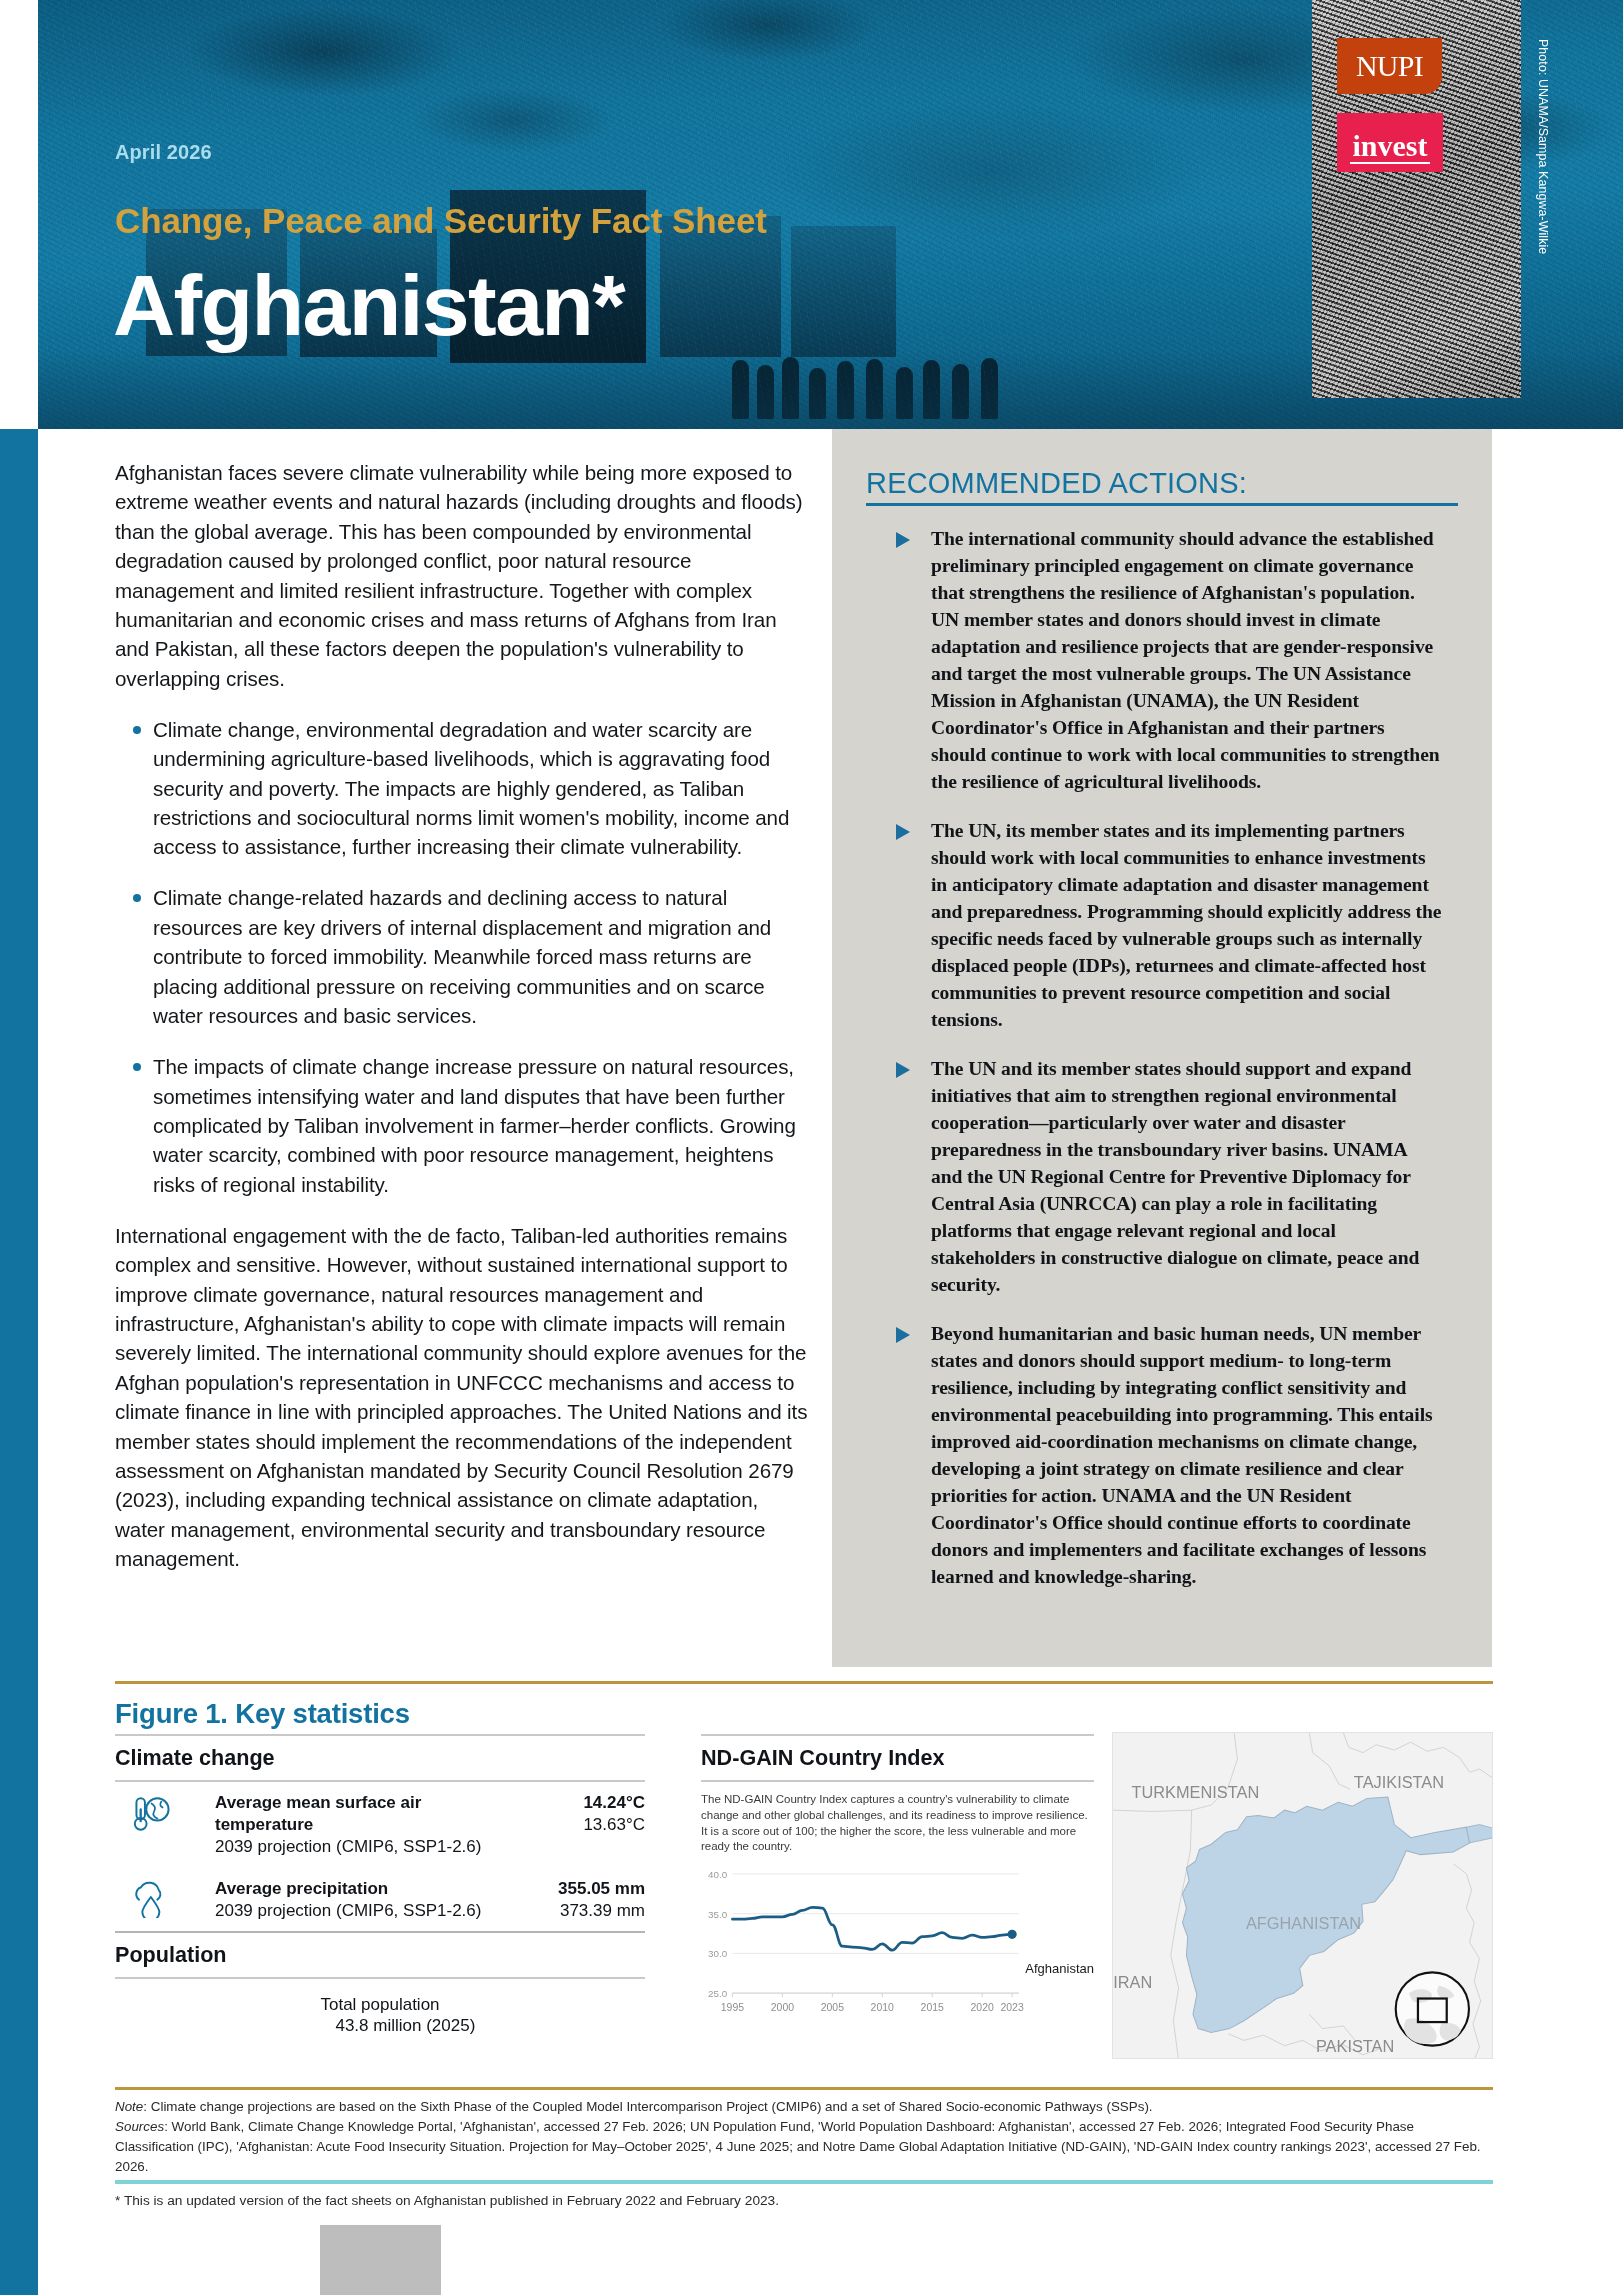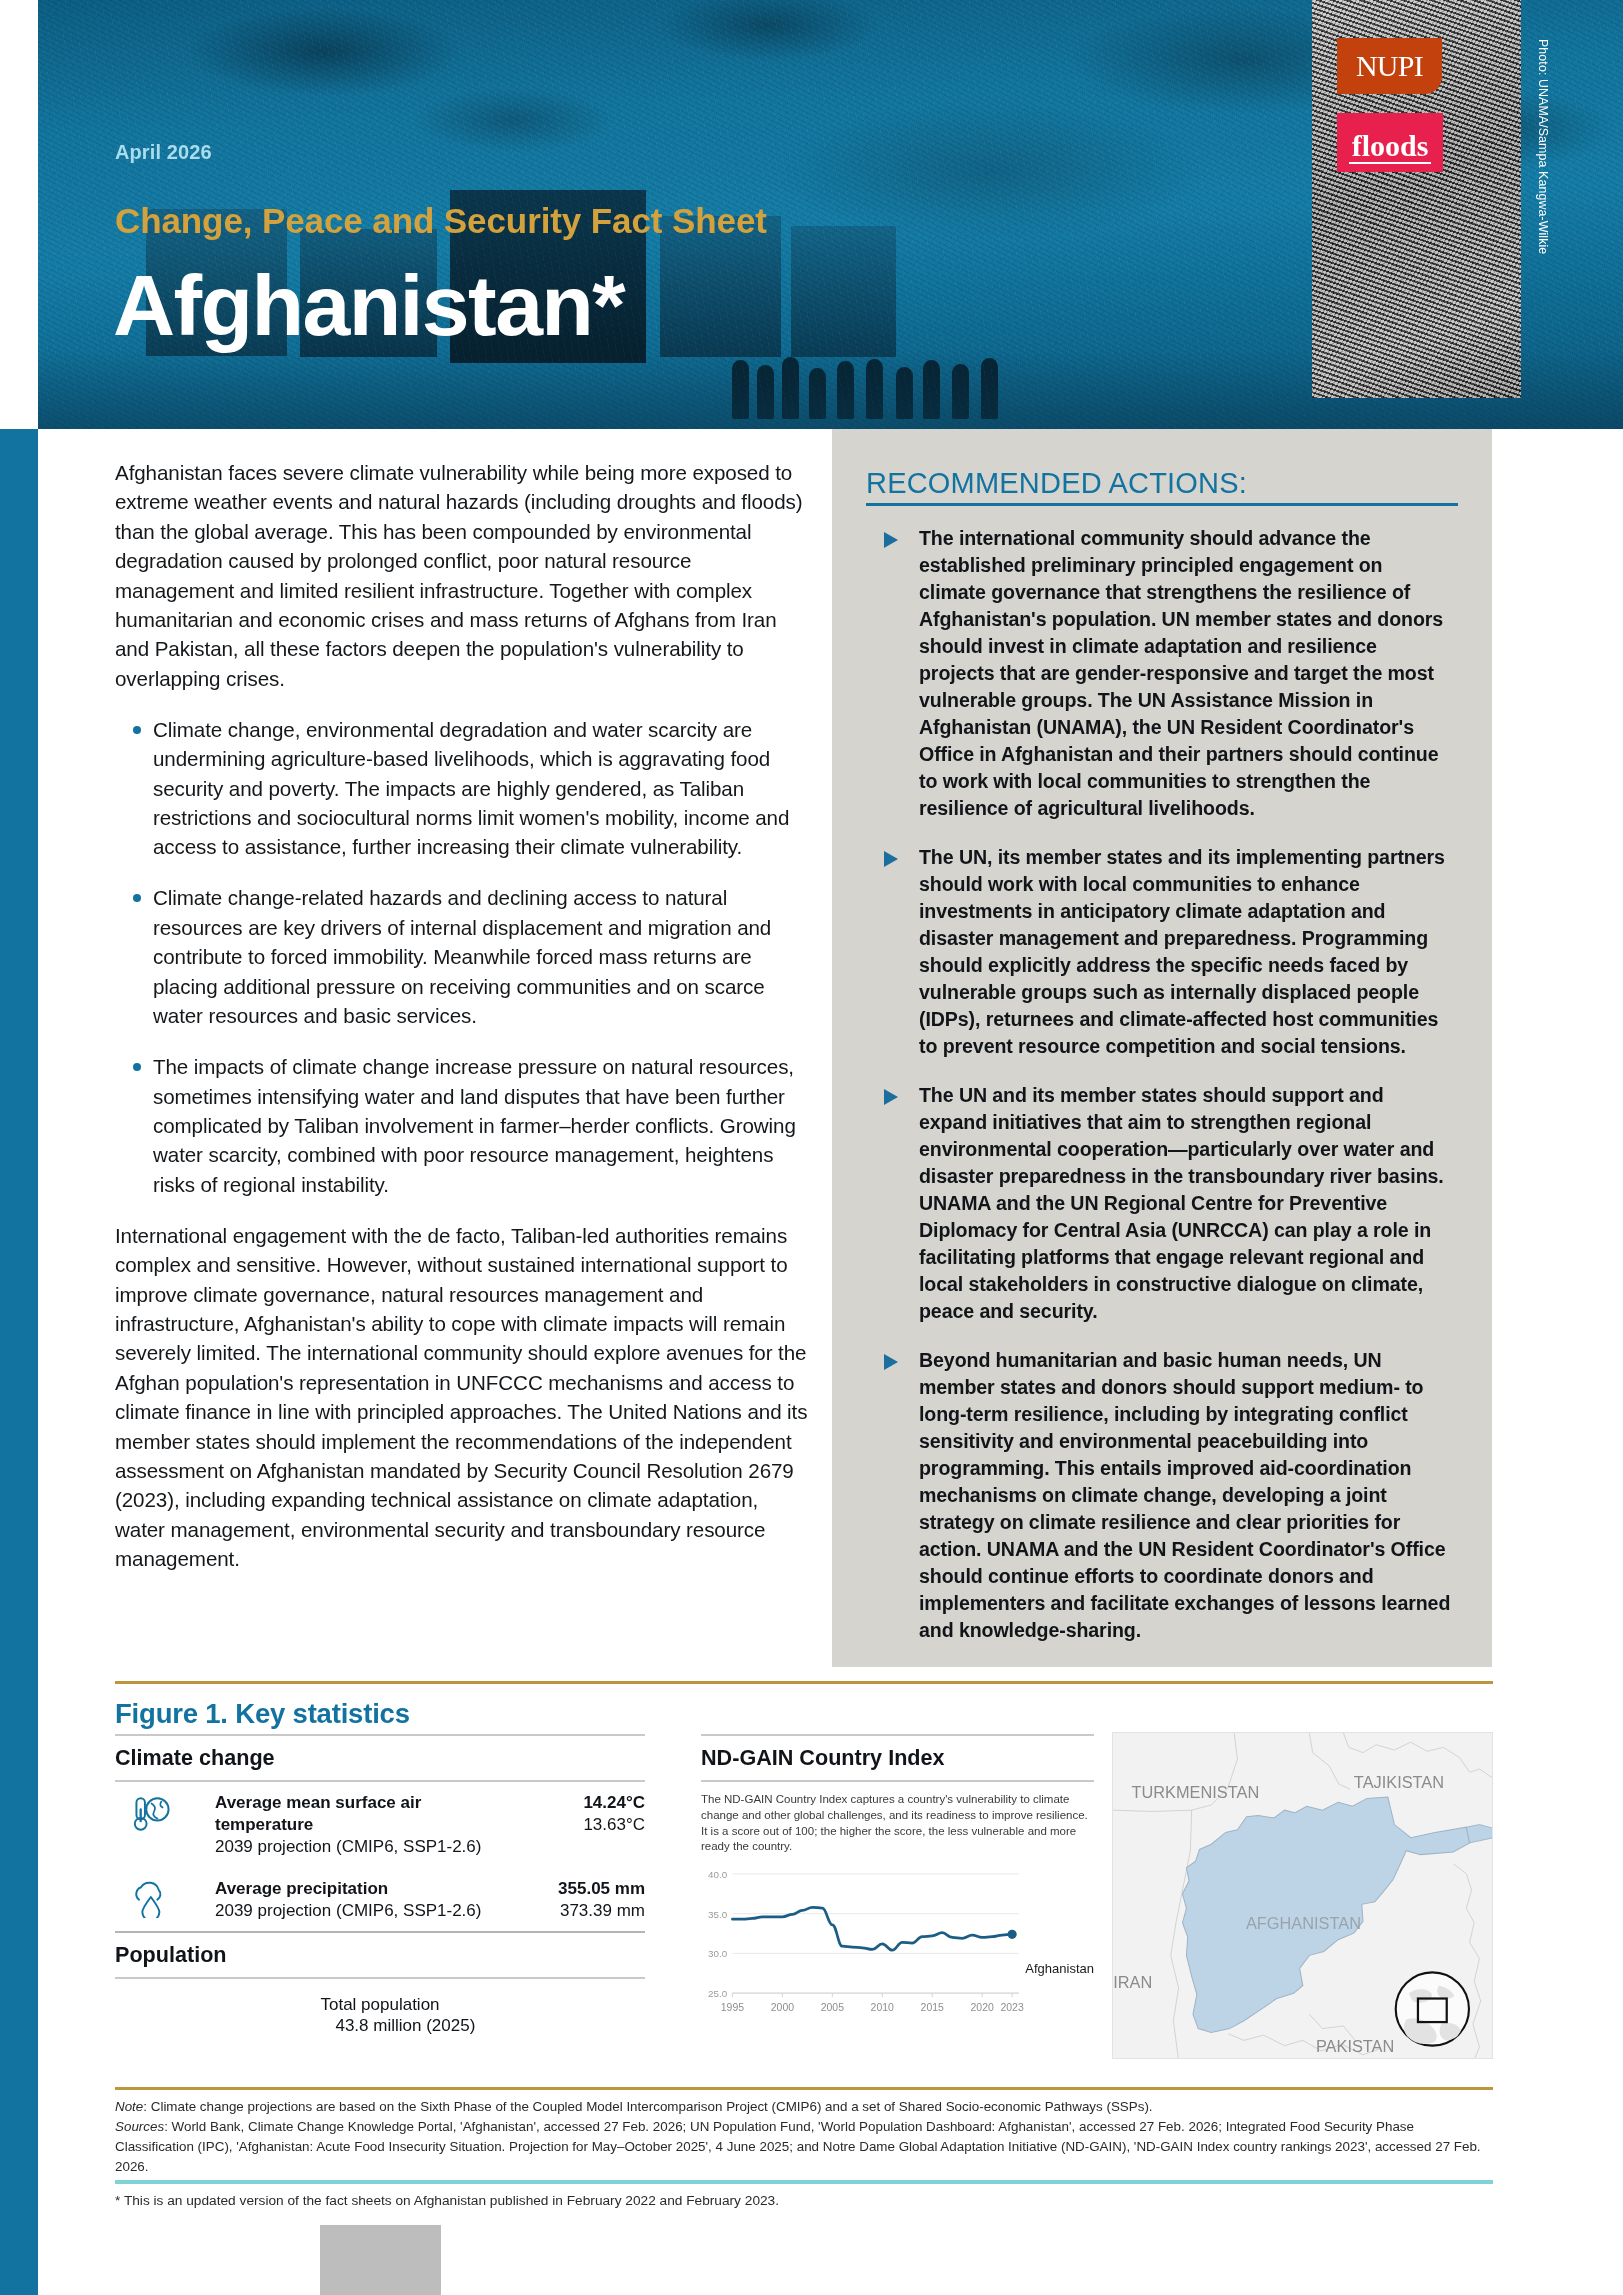--- a/index.html
+++ b/index.html
@@ -138,21 +138,21 @@
     position: absolute; left: 832px; top: 429px;
     width: 660px; height: 1238px;
     background: #d6d4cf;
     padding: 38px 34px 0 34px;
   }
   .panel-title {
     font-size: 29px; font-weight: 400; color: #1273a1; letter-spacing: 0.2px;
     padding-bottom: 3px;
   }
   .panel-rule { height: 2.6px; background: #1273a1; margin-bottom: 19.6px; }
-  ul.actions { list-style: none; margin: 4px; padding: 0; }
+  ul.actions { list-style: none; margin: 16px; padding: 0; font-family: Liberation Serif, serif; }
   ul.actions li {
     position: relative; padding-left: 49px; margin-bottom: 22px;
     font-size: 19.6px; line-height: 27px; font-weight: 700; color: #111418;
     letter-spacing: -0.1px;
   }
   ul.actions li::before {
     content: ""; position: absolute; left: 14.4px; top: 6.5px;
     width: 0; height: 0;
     border-left: 14.4px solid #1b6e9e;
     border-top: 8.5px solid transparent;
@@ -252,21 +252,21 @@
     <div class="photo-grain"></div>
     <div class="ground"></div>
   </div>
 
   <div class="logo-strip"></div>
 
   <div class="nupi-logo">
     <span>NUPI</span>
   </div>
   <div class="sipri-logo">
-    <span>floods</span>
+    <span>invest</span>
   </div>
   <div class="photo-credit">Photo: UNAMA/Sampa Kangwa-Wilkie</div>
 
   <div class="header-date">April 2026</div>
   <div class="header-sub">Change, Peace and Security Fact Sheet</div>
   <div class="header-title">Afghanistan*</div>
 </div>
 
 <div class="edge-bar"></div>
 

